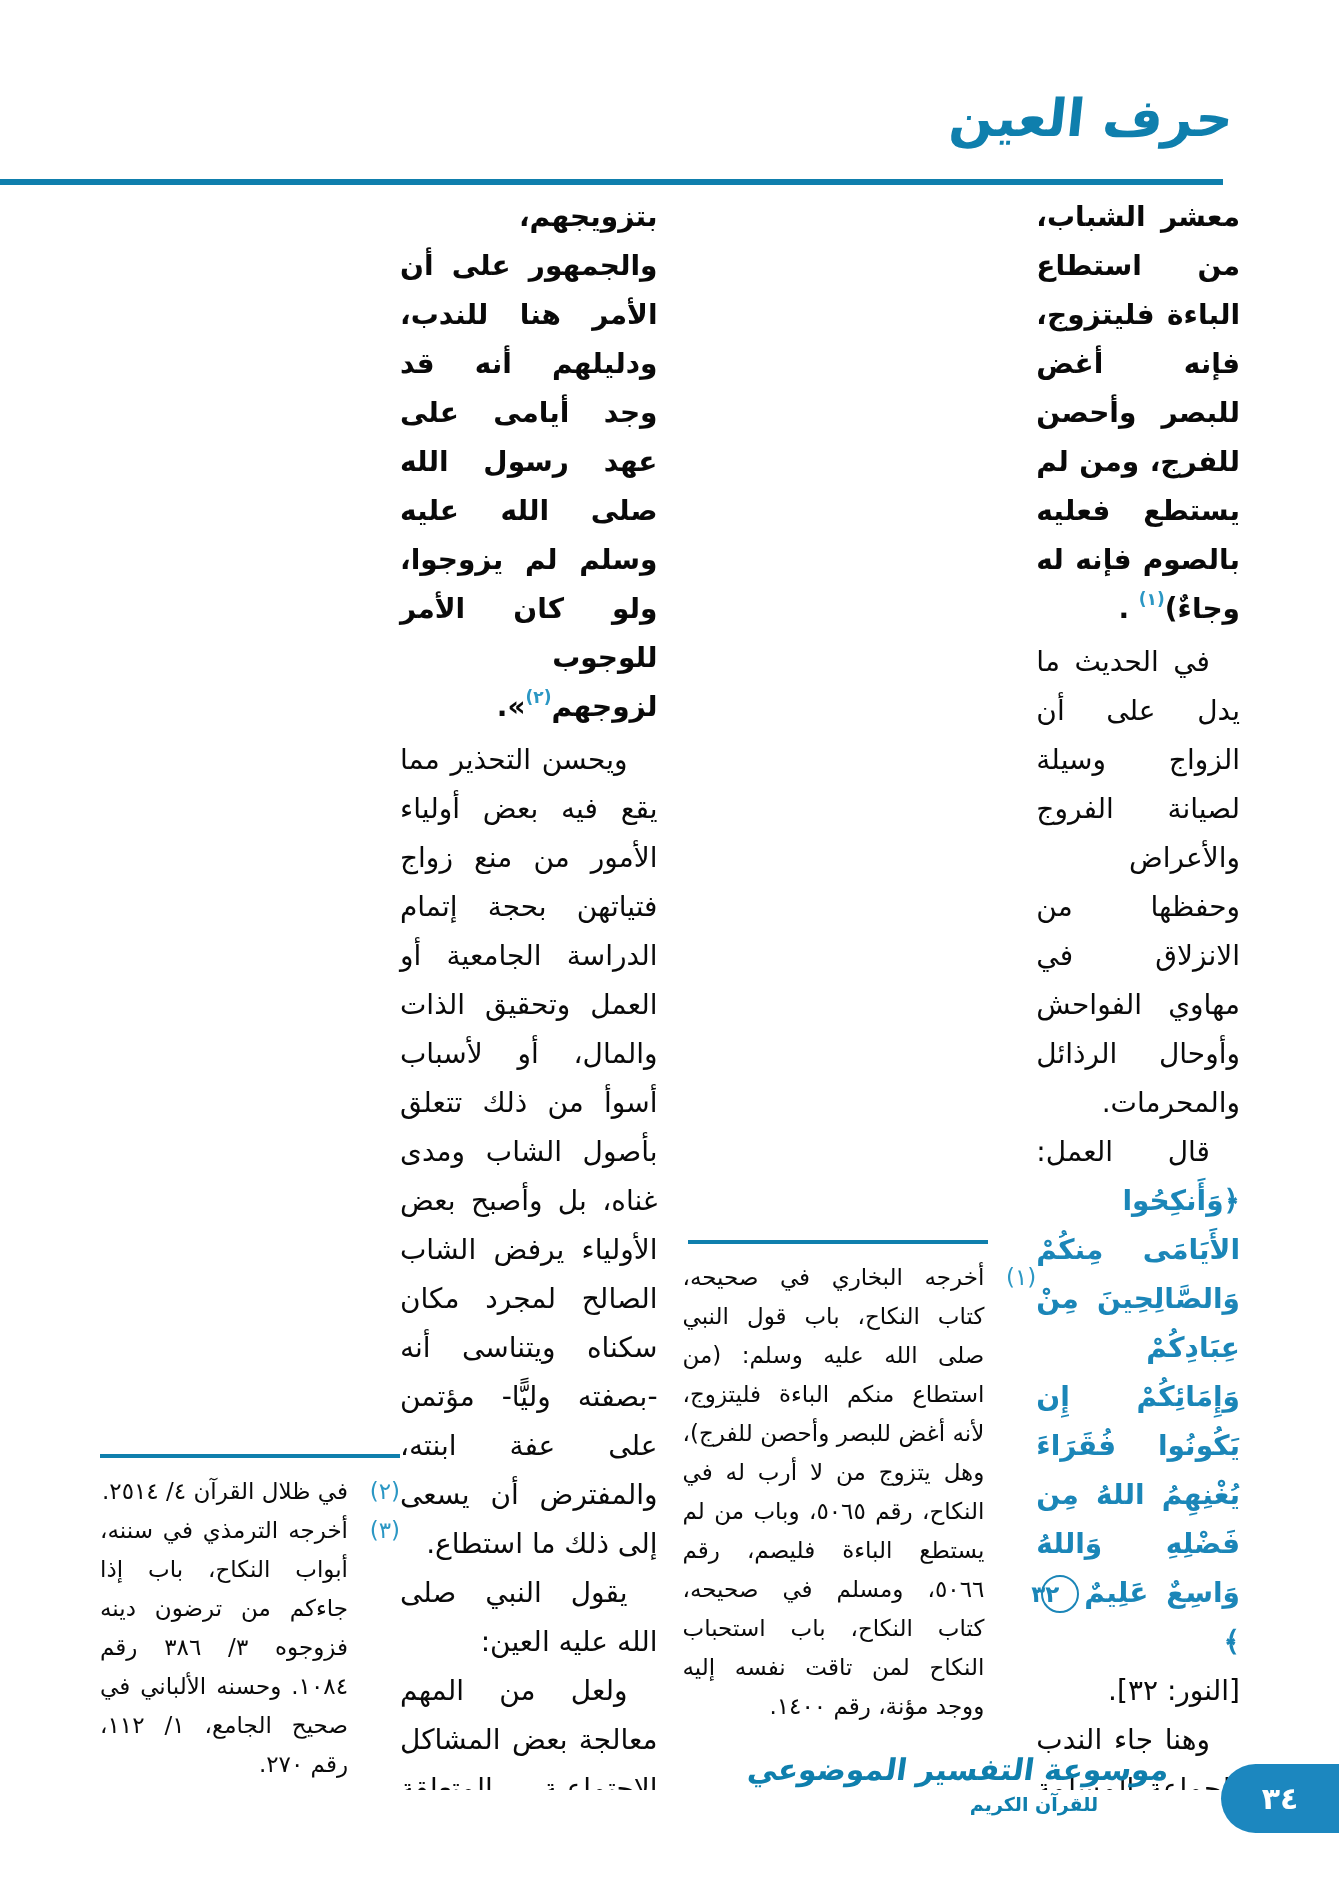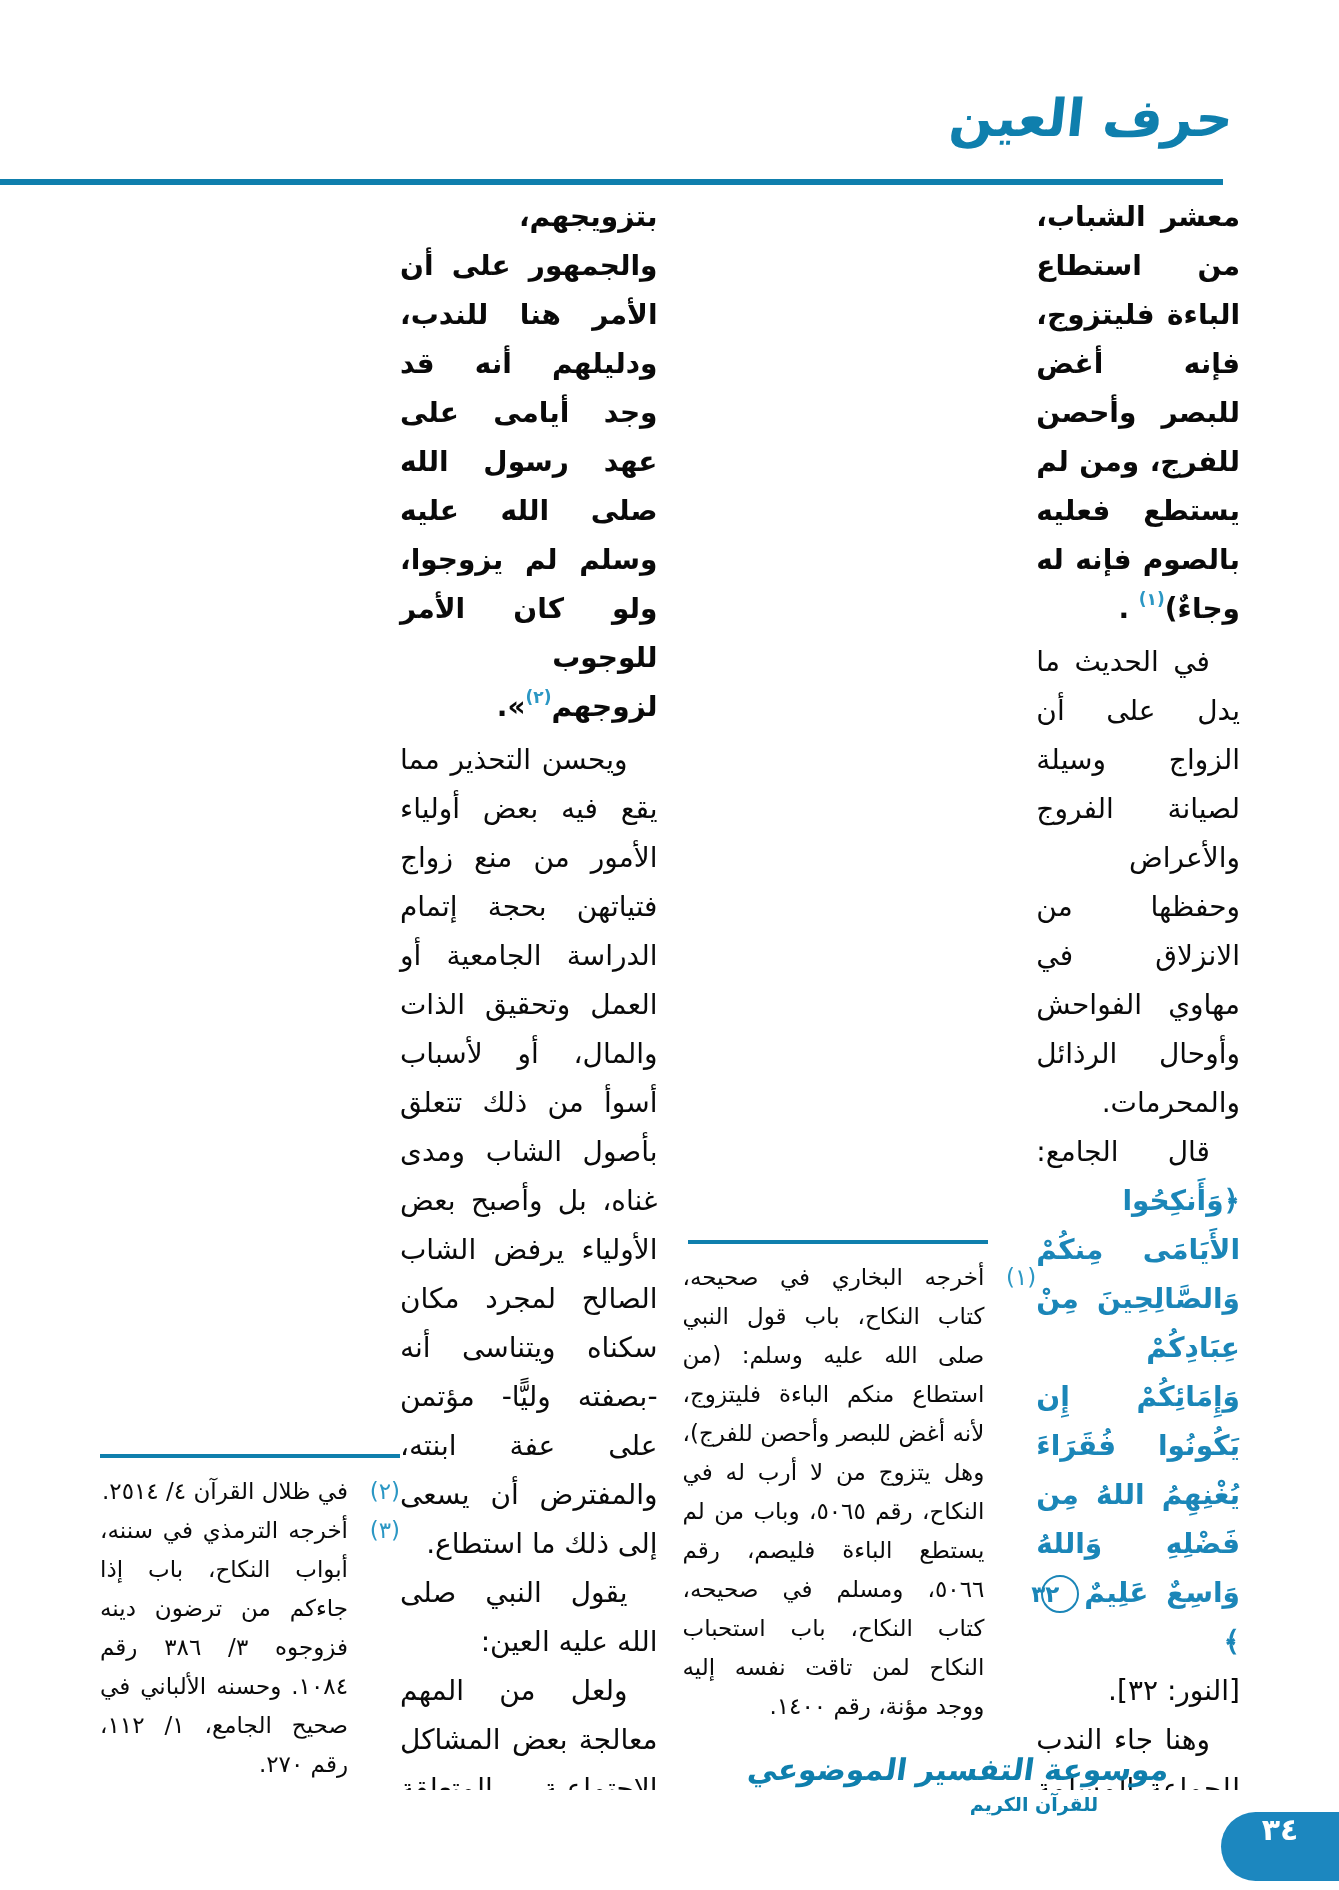--- a/index.html
+++ b/index.html
@@ -148,48 +148,48 @@
     white-space: nowrap;
   }
   .logo-line2 {
     font-size: 19px;
     font-weight: bold;
     margin-top: 3px;
   }
   .page-badge {
     position: absolute;
     right: 0;
-    top: 1812px;
+    top: 1764px;
     width: 118px;
     height: 69px;
     background: var(--badge-color);
     border-radius: 40px 0 0 40px;
     color: #ffffff;
     display: flex;
-    align-items: flex-start;
+    align-items: center;
     justify-content: center;
     font-size: 30px;
     font-weight: bold;
   }
 </style>
 </head>
 <body>
 
 <div class="page">
 
   <div class="header-title">حرف العين</div>
   <div class="header-rule"></div>
 
   <main class="columns">
 
     <section class="column col-right">
       <div class="body">
         <p class="bold"><span>معشر الشباب، من استطاع الباءة فليتزوج، فإنه أغض للبصر وأحصن للفرج، ومن لم يستطع فعليه بالصوم فإنه له وجاءٌ)</span><span class="fn-sup">(١)</span><span> .</span></p>
         <p class="indent">في الحديث ما يدل على أن الزواج وسيلة لصيانة الفروج والأعراض وحفظها من الانزلاق في مهاوي الفواحش وأوحال الرذائل والمحرمات.</p>
-        <p class="verse-line indent"><span class="verse-intro">قال الجامع:</span> <span class="verse-text">﴿وَأَنكِحُوا الأَيَامَى مِنكُمْ وَالصَّالِحِينَ مِنْ عِبَادِكُمْ وَإِمَائِكُمْ إِن يَكُونُوا فُقَرَاءَ يُغْنِهِمُ اللهُ مِن فَضْلِهِ وَاللهُ وَاسِعٌ عَلِيمٌ</span><span class="ayah-circle">٣٢</span><span class="verse-close">﴾</span></p>
+        <p class="verse-line indent"><span class="verse-intro">قال العمل:</span> <span class="verse-text">﴿وَأَنكِحُوا الأَيَامَى مِنكُمْ وَالصَّالِحِينَ مِنْ عِبَادِكُمْ وَإِمَائِكُمْ إِن يَكُونُوا فُقَرَاءَ يُغْنِهِمُ اللهُ مِن فَضْلِهِ وَاللهُ وَاسِعٌ عَلِيمٌ</span><span class="ayah-circle">٣٢</span><span class="verse-close">﴾</span></p>
         <p class="verse-ref">[النور: ٣٢].</p>
         <p class="indent">وهنا جاء الندب للجماعة المسلمة بمساعدة المحتاج للزواج من الجنسين لإعفافه، ففي ذلك حماية له من الوقوع فيما حرم الله، وحفظ للمجتمع من بلاء الفواحش.</p>
         <p class="indent">يقول سيد قطب: «وهذا أمر الباءة</p>
       </div>
       <div class="footnotes">
         <div class="fn-rule"></div>
         <div class="fn-item">
           <span class="fn-marker">(١)</span>
           <span class="fn-text">أخرجه البخاري في صحيحه، كتاب النكاح، باب قول النبي صلى الله عليه وسلم: (من استطاع منكم الباءة فليتزوج، لأنه أغض للبصر وأحصن للفرج)، وهل يتزوج من لا أرب له في النكاح، رقم ٥٠٦٥، وباب من لم يستطع الباءة فليصم، رقم ٥٠٦٦، ومسلم في صحيحه، كتاب النكاح، باب استحباب النكاح لمن تاقت نفسه إليه ووجد مؤنة، رقم ١٤٠٠.</span>
         </div>

